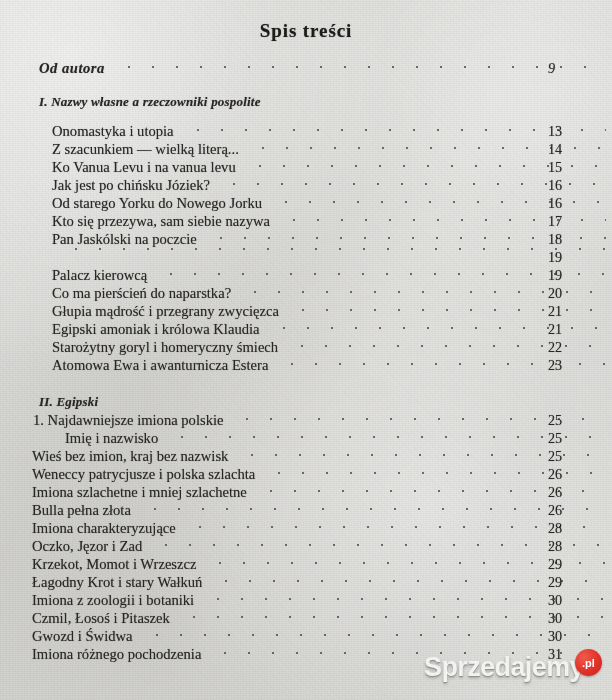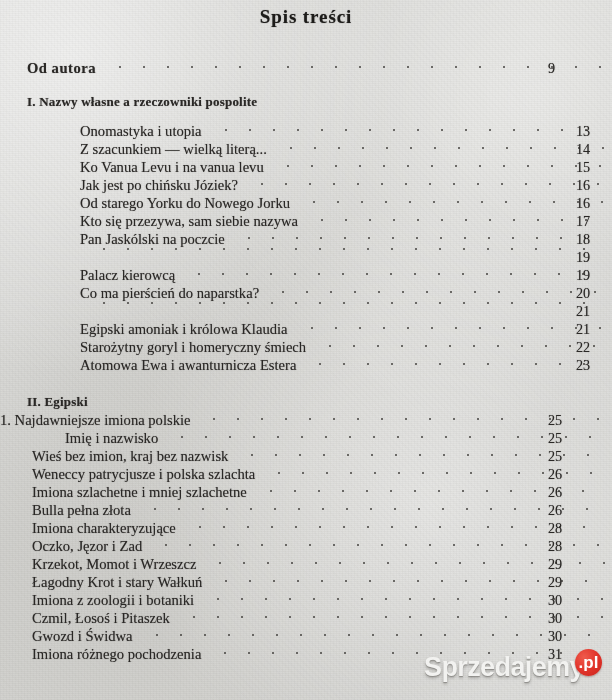--- a/index.html
+++ b/index.html
@@ -45,21 +45,21 @@
 
   .page {
     position: absolute;
     inset: 0;
     z-index: 3;
   }
 
   
   .doc-title {
     position: absolute;
-    top: 6px;
+    top: 20px;
     left: 0;
     width: 612px;
     text-align: center;
     font-weight: bold;
     font-size: 19px;
     letter-spacing: 0.9px;
     color: #1d1c1a;
     text-shadow: 0 0 1.1px rgba(40,38,36,0.55);
   }
 
@@ -111,25 +111,25 @@
 
   
   .row.bold .label { font-weight: bold; letter-spacing: 0.5px; }
   .row.heading {
     font-weight: bold;
     letter-spacing: 0.2px;
     font-size: 13px;
   }
 
   
-  .ind-0  { padding-left: 27px; }
-  .ind-1  { }
+  .ind-0  { padding-left: 39px; font-style: italic; }
+  .ind-1  { padding-left: 33px; }
   .ind-2  { padding-left: 65px; }
   .ind-3  { padding-left: 32px; }
-  .ind-e  { padding-left: 52px; margin-left: 28px; }
+  .ind-e  { padding-left: 52px; }
 
   .gap-sm { height: 11px; }
   .gap-md { height: 16px; }
   .gap-lg { height: 19px; }
 
   
   .watermark {
     position: absolute;
     left: 424px;
     top: 654px;
@@ -150,21 +150,21 @@
     line-height: 1;
   }
   .watermark .wm-badge {
     width: 27px;
     height: 27px;
     border-radius: 50%;
     background: radial-gradient(circle at 34% 30%, #ef5a4c 0%, #e1332a 52%, #c8241d 100%);
     color: #ffffff;
     font-family: "Liberation Sans", "DejaVu Sans", sans-serif;
     font-weight: bold;
-    font-size: 17px;
+    font-size: 11px;
     display: flex;
     align-items: center;
     justify-content: center;
     margin-left: -9px;
     margin-top: -10px;
     box-shadow: 0 1px 2px rgba(80,20,16,0.35);
   }
 </style>
 </head>
 <body>
@@ -235,20 +235,21 @@
       <span class="label">Palacz kierowcą</span>
       <span class="leader"></span>
       <span class="pageno">19</span>
     </div>
     <div class="row ind-e">
       <span class="label">Co ma pierścień do naparstka?</span>
       <span class="leader"></span>
       <span class="pageno">20</span>
     </div>
     <div class="row ind-e">
+      <span class="label">Głupia mądrość i przegrany zwycięzca</span>
       <span class="leader"></span>
       <span class="pageno">21</span>
     </div>
     <div class="row ind-e">
       <span class="label">Egipski amoniak i królowa Klaudia</span>
       <span class="leader"></span>
       <span class="pageno">21</span>
     </div>
     <div class="row ind-e">
       <span class="label">Starożytny goryl i homeryczny śmiech</span>

